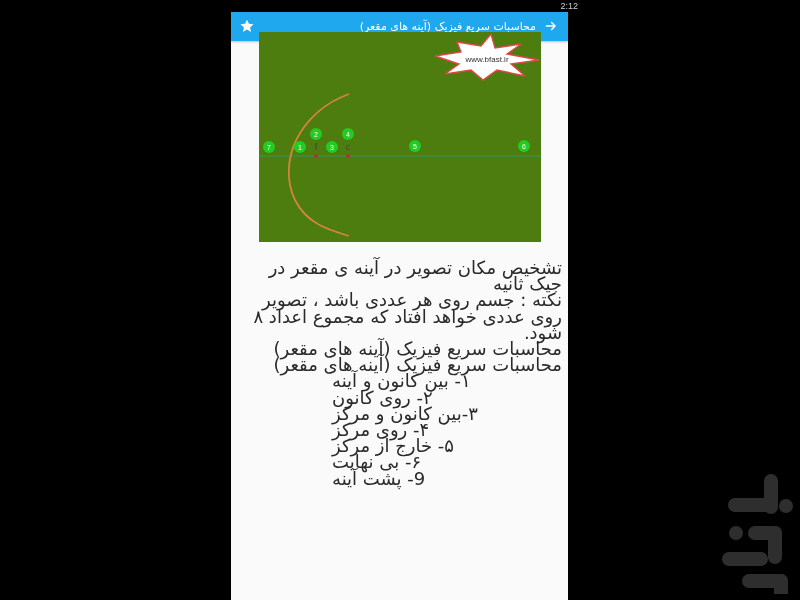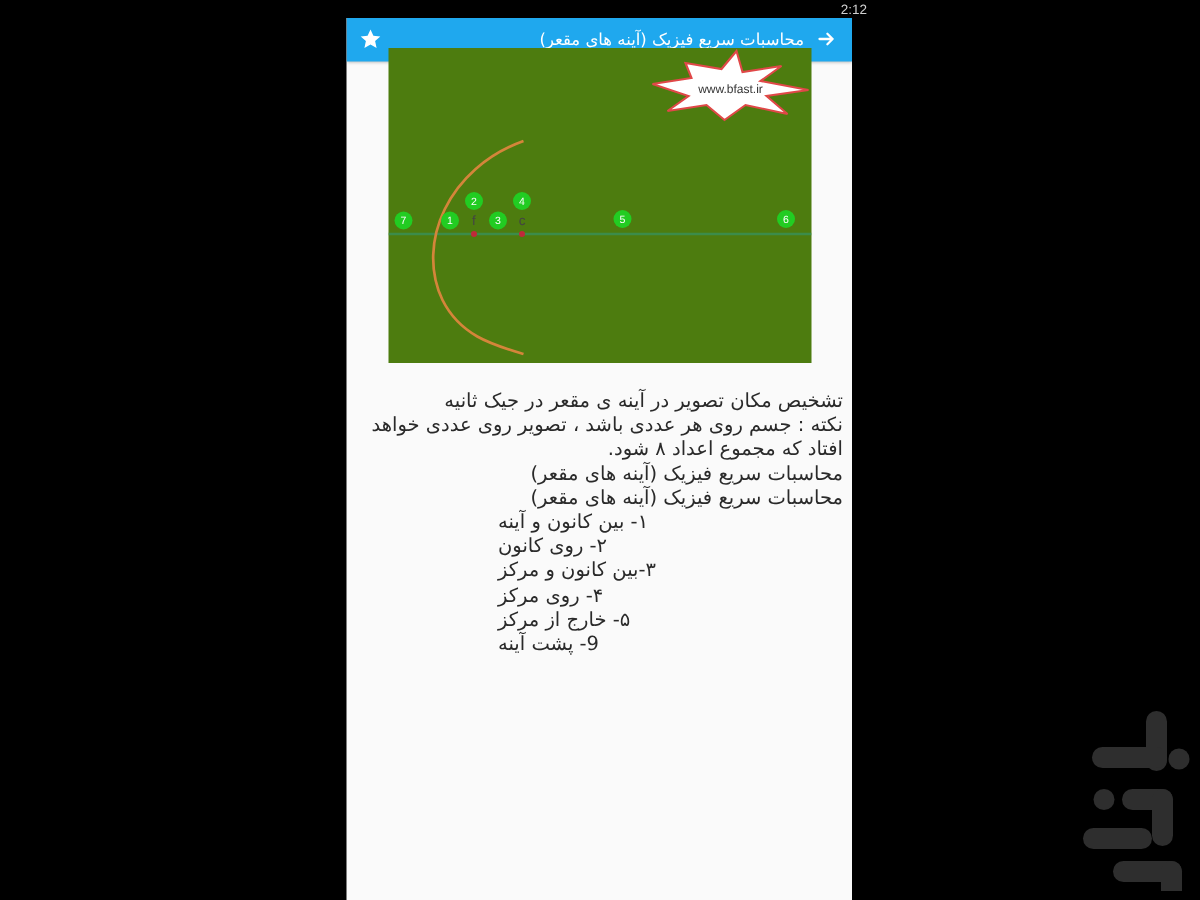--- a/index.html
+++ b/index.html
@@ -31,21 +31,21 @@
     }
     .toolbar .back {
       position: absolute; right: 10px; top: 7px; width: 14px; height: 14px; cursor: pointer;
     }
     .figure {
       position: absolute; left: 28px; top: 20px; width: 282px; height: 210px; background: #4d7c0f;
     }
     .figure svg { display: block; }
     .content {
       position: absolute; right: 6px; top: 248px; width: 325px;
-      direction: rtl; text-align: right; color: #2a2a2a; font-size: 13px; line-height: 16.2px;
+      direction: rtl; text-align: right; color: #2a2a2a; font-size: 18px; line-height: 16.2px;
       font-family: "DejaVu Sans", sans-serif;
     }
     .content p { margin: 0; }
     .content .list { margin: 0; padding: 0; list-style: none; text-align: left; width: 200px; margin-right: 0; }
     .content .list li { margin: 0; padding: 0; }
     .watermark {
       position: absolute; left: 716px; top: 474px; width: 80px; height: 120px;
     }
   </style>
 </head>
@@ -120,16 +120,17 @@
     <p>تشخیص مکان تصویر در آینه ی مقعر در جیک ثانیه</p>
     <p>نکته : جسم روی هر عددی باشد ، تصویر روی عددی خواهد افتاد که مجموع اعداد ۸ شود.</p>
     <p>محاسبات سریع فیزیک (آینه های مقعر)</p>
     <p>محاسبات سریع فیزیک (آینه های مقعر)</p>
     <ul class="list" style="margin-right:30px;">
       <li>۱- بین کانون و آینه</li>
       <li>۲- روی کانون</li>
       <li>۳-بین کانون و مرکز</li>
       <li>۴- روی مرکز</li>
       <li>۵- خارج از مرکز</li>
+      <li>۶- بی نهایت</li>
       <li>9- پشت آینه</li>
     </ul>
   </div>
 </div>
 
 </body></html>

